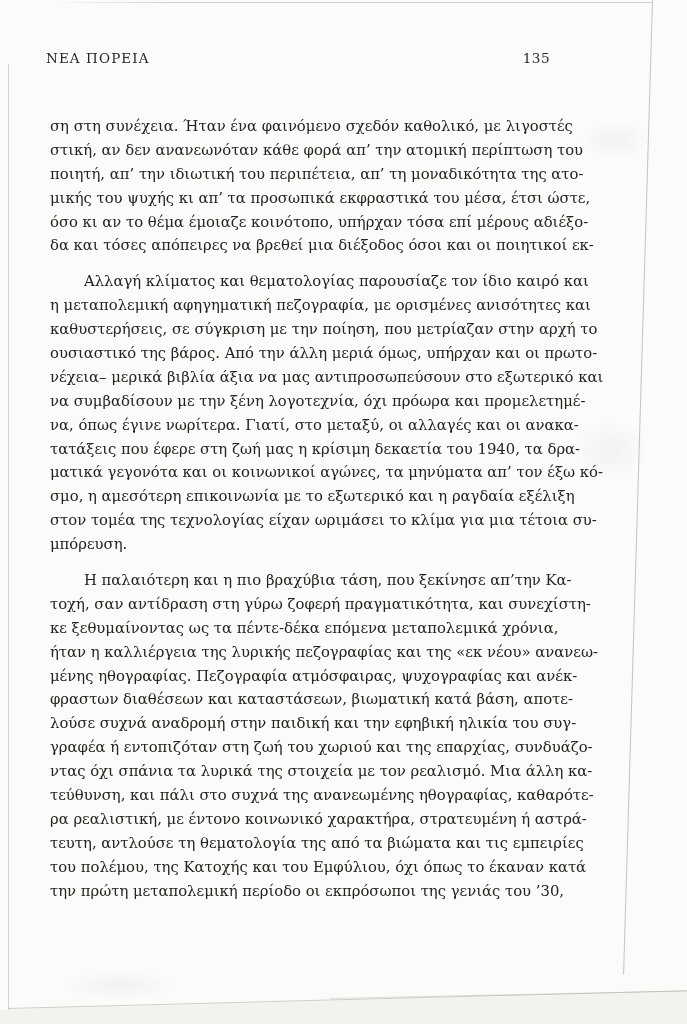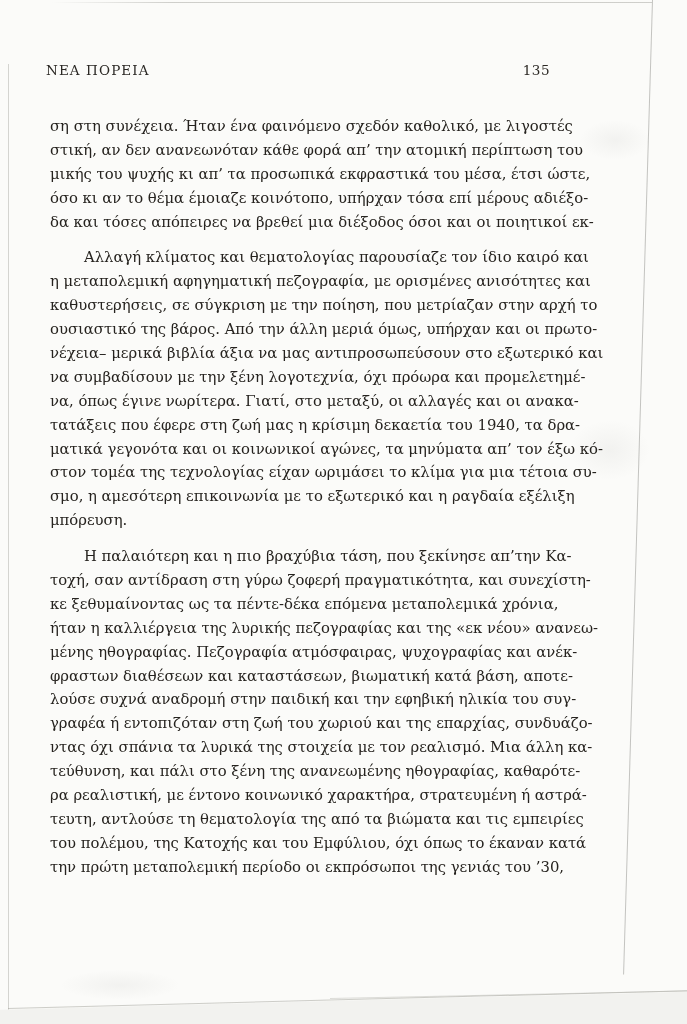--- a/index.html
+++ b/index.html
@@ -36,21 +36,21 @@
   .smudge { position: absolute; border-radius: 50%;
             background: radial-gradient(closest-side, rgba(120,120,115,.07), rgba(120,120,115,0));
             pointer-events: none; }
   
   .running-head {
     position: absolute;
     left: 46px; top: 50px; width: 504px;
     display: flex; justify-content: space-between; align-items: baseline;
     font-size: 13.5px; letter-spacing: 1.1px; color: #2b2824;
   }
-  .running-head .folio { letter-spacing: 0.5px; margin-top: 12px; }
+  .running-head .folio { letter-spacing: 0.5px; }
   
   .text-block {
     position: absolute;
     left: 38px; top: 102px; width: 512px;
     font-size: 14.8px;
   }
   .para { margin: 12px; }
   .ln {
     height: 23.9px;
     line-height: 23.9px;
@@ -78,50 +78,51 @@
 <div class="running-head">
   <span>ΝΕΑ ΠΟΡΕΙΑ</span>
   <span class="folio">135</span>
 </div>
 
 <div class="text-block">
 
   <div class="para">
     <div class="ln">ση στη συνέχεια. Ήταν ένα φαινόμενο σχεδόν καθολικό, με λιγοστές</div>
     <div class="ln">στική, αν δεν ανανεωνόταν κάθε φορά απ’ την ατομική περίπτωση του</div>
+    <div class="ln">ποιητή, απ’ την ιδιωτική του περιπέτεια, απ’ τη μοναδικότητα της ατο-</div>
     <div class="ln">μικής του ψυχής κι απ’ τα προσωπικά εκφραστικά του μέσα, έτσι ώστε,</div>
     <div class="ln">όσο κι αν το θέμα έμοιαζε κοινότοπο, υπήρχαν τόσα επί μέρους αδιέξο-</div>
     <div class="ln">δα και τόσες απόπειρες να βρεθεί μια διέξοδος όσοι και οι ποιητικοί εκ-</div>
   </div>
 
   <div class="para">
     <div class="ln ind">Αλλαγή κλίματος και θεματολογίας παρουσίαζε τον ίδιο καιρό και</div>
     <div class="ln">η μεταπολεμική αφηγηματική πεζογραφία, με ορισμένες ανισότητες και</div>
     <div class="ln">καθυστερήσεις, σε σύγκριση με την ποίηση, που μετρίαζαν στην αρχή το</div>
     <div class="ln">ουσιαστικό της βάρος. Από την άλλη μεριά όμως, υπήρχαν και οι πρωτο-</div>
     <div class="ln">νέχεια– μερικά βιβλία άξια να μας αντιπροσωπεύσουν στο εξωτερικό και</div>
     <div class="ln">να συμβαδίσουν με την ξένη λογοτεχνία, όχι πρόωρα και προμελετημέ-</div>
     <div class="ln">να, όπως έγινε νωρίτερα. Γιατί, στο μεταξύ, οι αλλαγές και οι ανακα-</div>
     <div class="ln">τατάξεις που έφερε στη ζωή μας η κρίσιμη δεκαετία του 1940, τα δρα-</div>
     <div class="ln">ματικά γεγονότα και οι κοινωνικοί αγώνες, τα μηνύματα απ’ τον έξω κό-</div>
+    <div class="ln">σμο, η αμεσότερη επικοινωνία με το εξωτερικό και η ραγδαία εξέλιξη</div>
     <div class="ln">στον τομέα της τεχνολογίας είχαν ωριμάσει το κλίμα για μια τέτοια συ-</div>
-    <div class="ln">σμο, η αμεσότερη επικοινωνία με το εξωτερικό και η ραγδαία εξέλιξη</div>
     <div class="ln end">μπόρευση.</div>
   </div>
 
   <div class="para">
     <div class="ln ind">Η παλαιότερη και η πιο βραχύβια τάση, που ξεκίνησε απ’την Κα-</div>
     <div class="ln">τοχή, σαν αντίδραση στη γύρω ζοφερή πραγματικότητα, και συνεχίστη-</div>
     <div class="ln">κε ξεθυμαίνοντας ως τα πέντε-δέκα επόμενα μεταπολεμικά χρόνια,</div>
     <div class="ln">ήταν η καλλιέργεια της λυρικής πεζογραφίας και της «εκ νέου» ανανεω-</div>
     <div class="ln">μένης ηθογραφίας. Πεζογραφία ατμόσφαιρας, ψυχογραφίας και ανέκ-</div>
     <div class="ln">φραστων διαθέσεων και καταστάσεων, βιωματική κατά βάση, αποτε-</div>
     <div class="ln">λούσε συχνά αναδρομή στην παιδική και την εφηβική ηλικία του συγ-</div>
     <div class="ln">γραφέα ή εντοπιζόταν στη ζωή του χωριού και της επαρχίας, συνδυάζο-</div>
     <div class="ln">ντας όχι σπάνια τα λυρικά της στοιχεία με τον ρεαλισμό. Μια άλλη κα-</div>
-    <div class="ln">τεύθυνση, και πάλι στο ξένη της ανανεωμένης ηθογραφίας, καθαρότε-</div>
+    <div class="ln">τεύθυνση, και πάλι στο συχνά της ανανεωμένης ηθογραφίας, καθαρότε-</div>
     <div class="ln">ρα ρεαλιστική, με έντονο κοινωνικό χαρακτήρα, στρατευμένη ή αστρά-</div>
     <div class="ln">τευτη, αντλούσε τη θεματολογία της από τα βιώματα και τις εμπειρίες</div>
     <div class="ln">του πολέμου, της Κατοχής και του Εμφύλιου, όχι όπως το έκαναν κατά</div>
     <div class="ln">την πρώτη μεταπολεμική περίοδο οι εκπρόσωποι της γενιάς του ’30,</div>
   </div>
 
 </div>
 
 </body></html>

